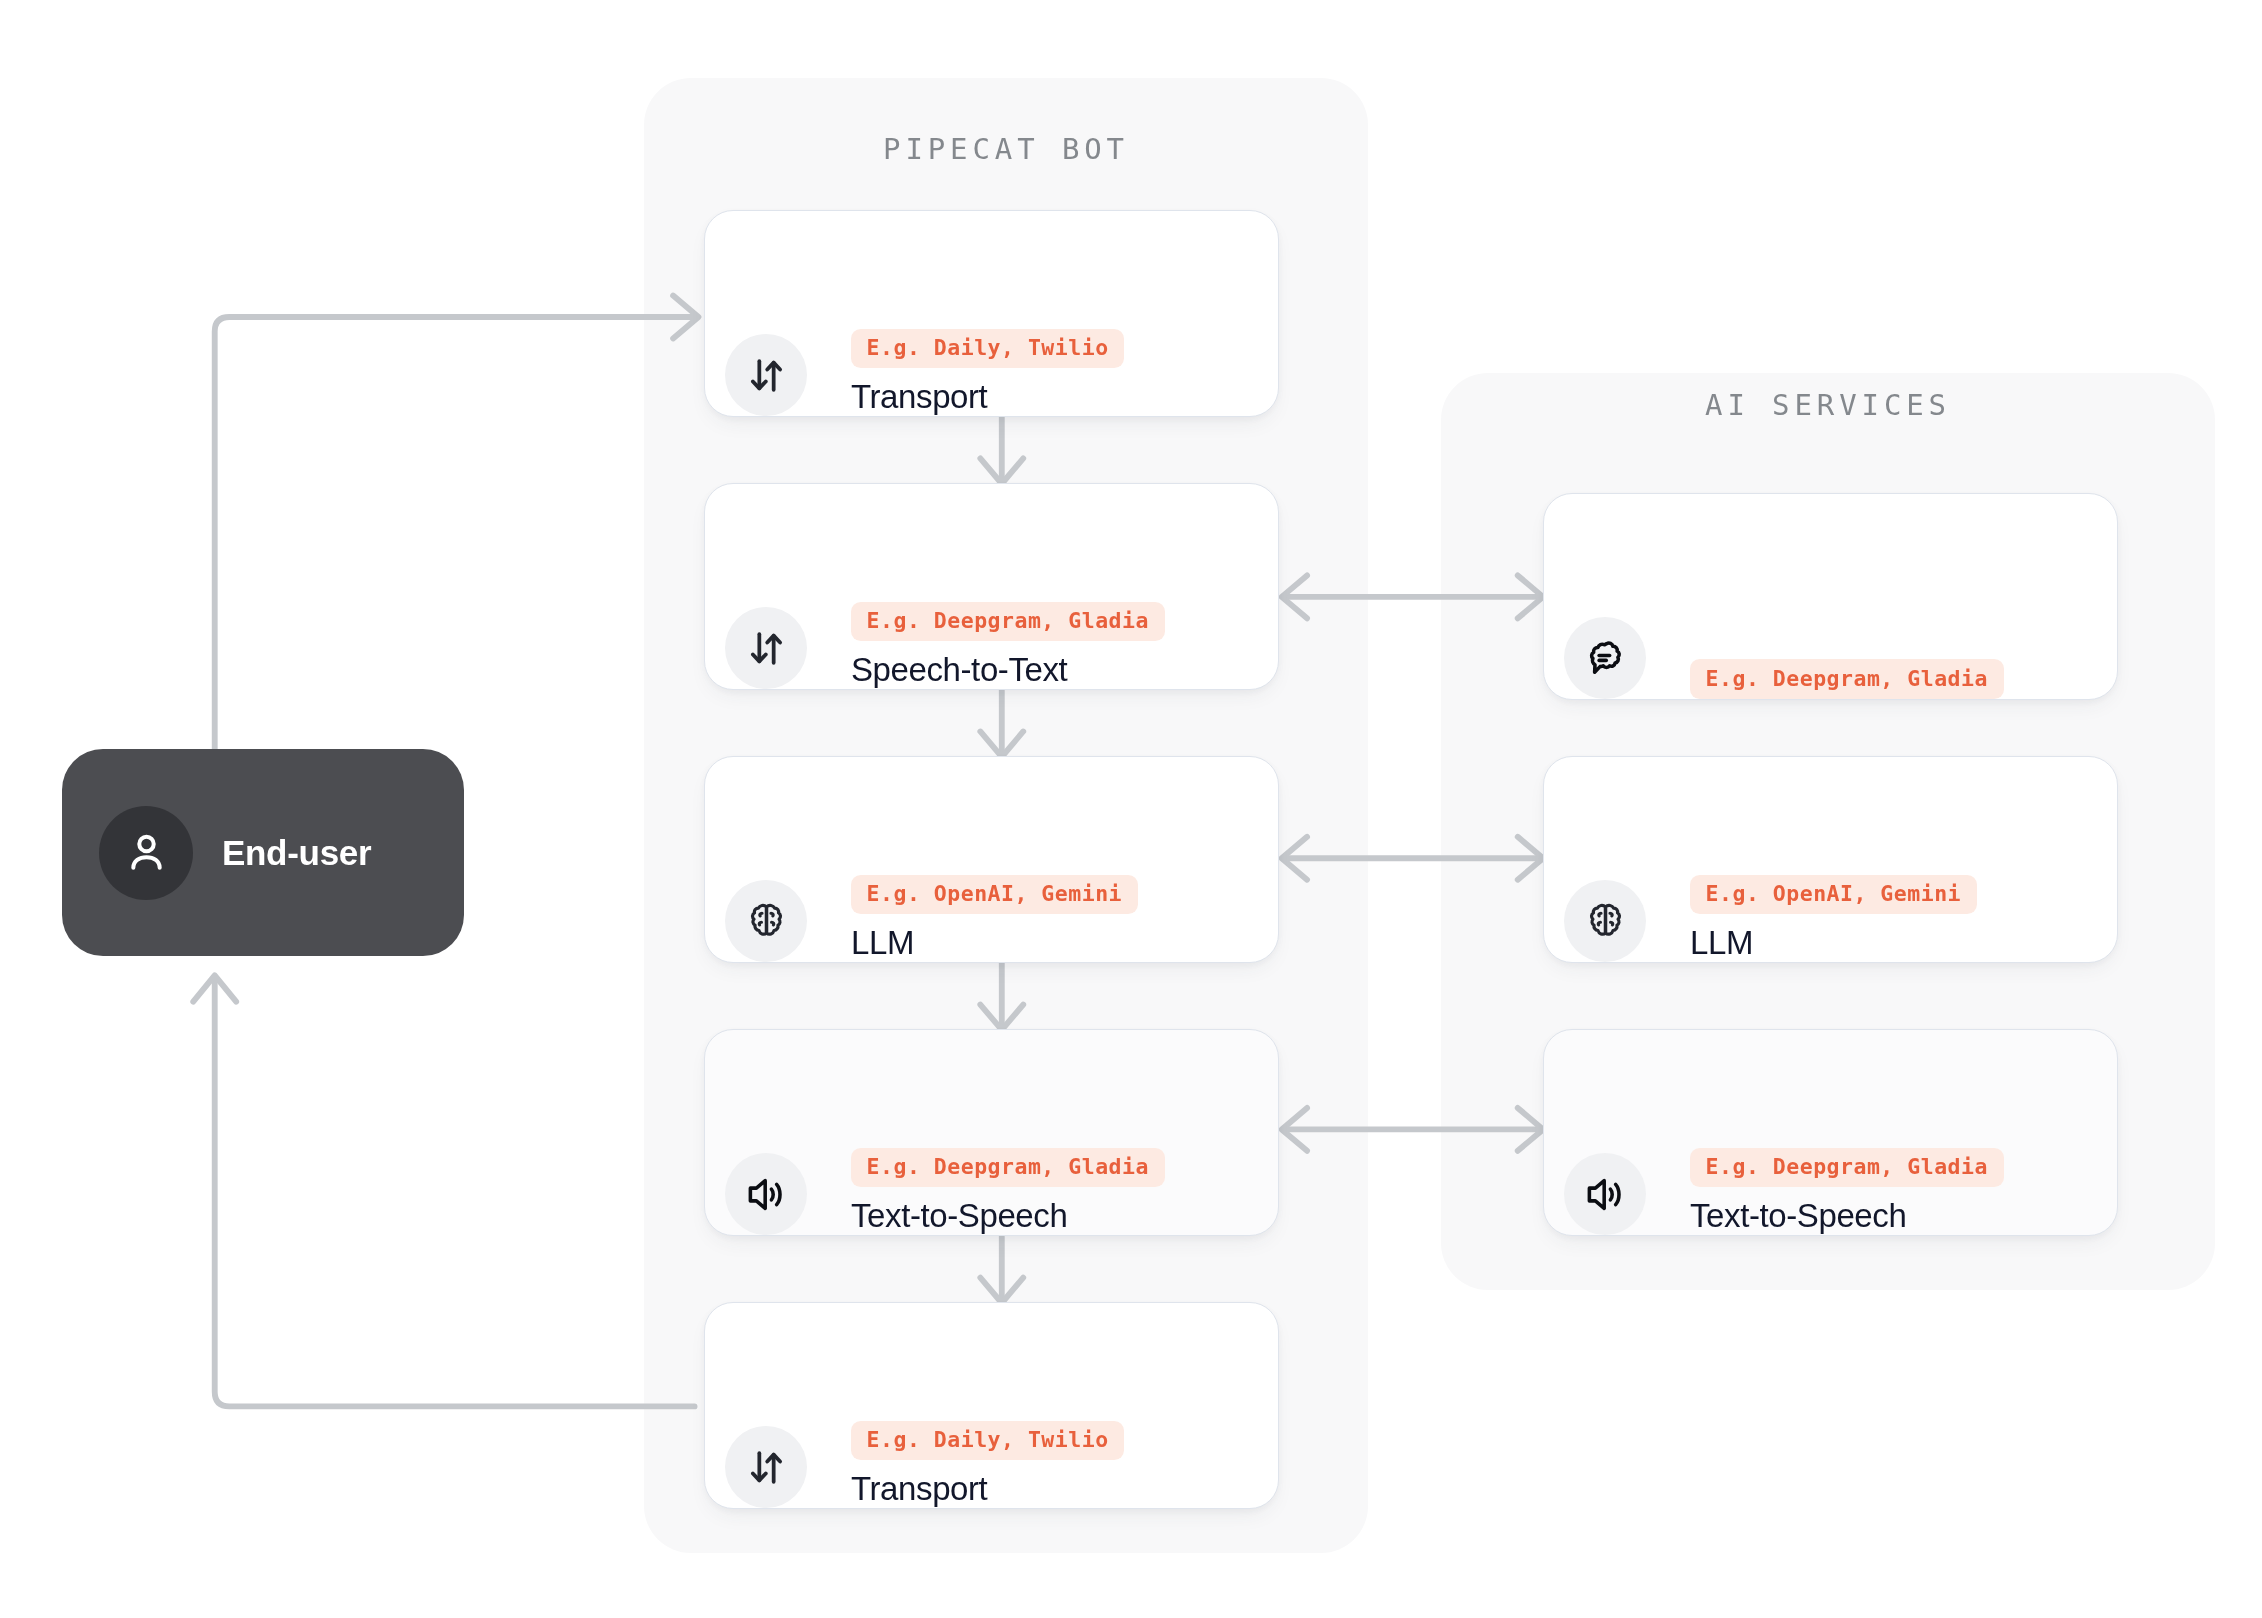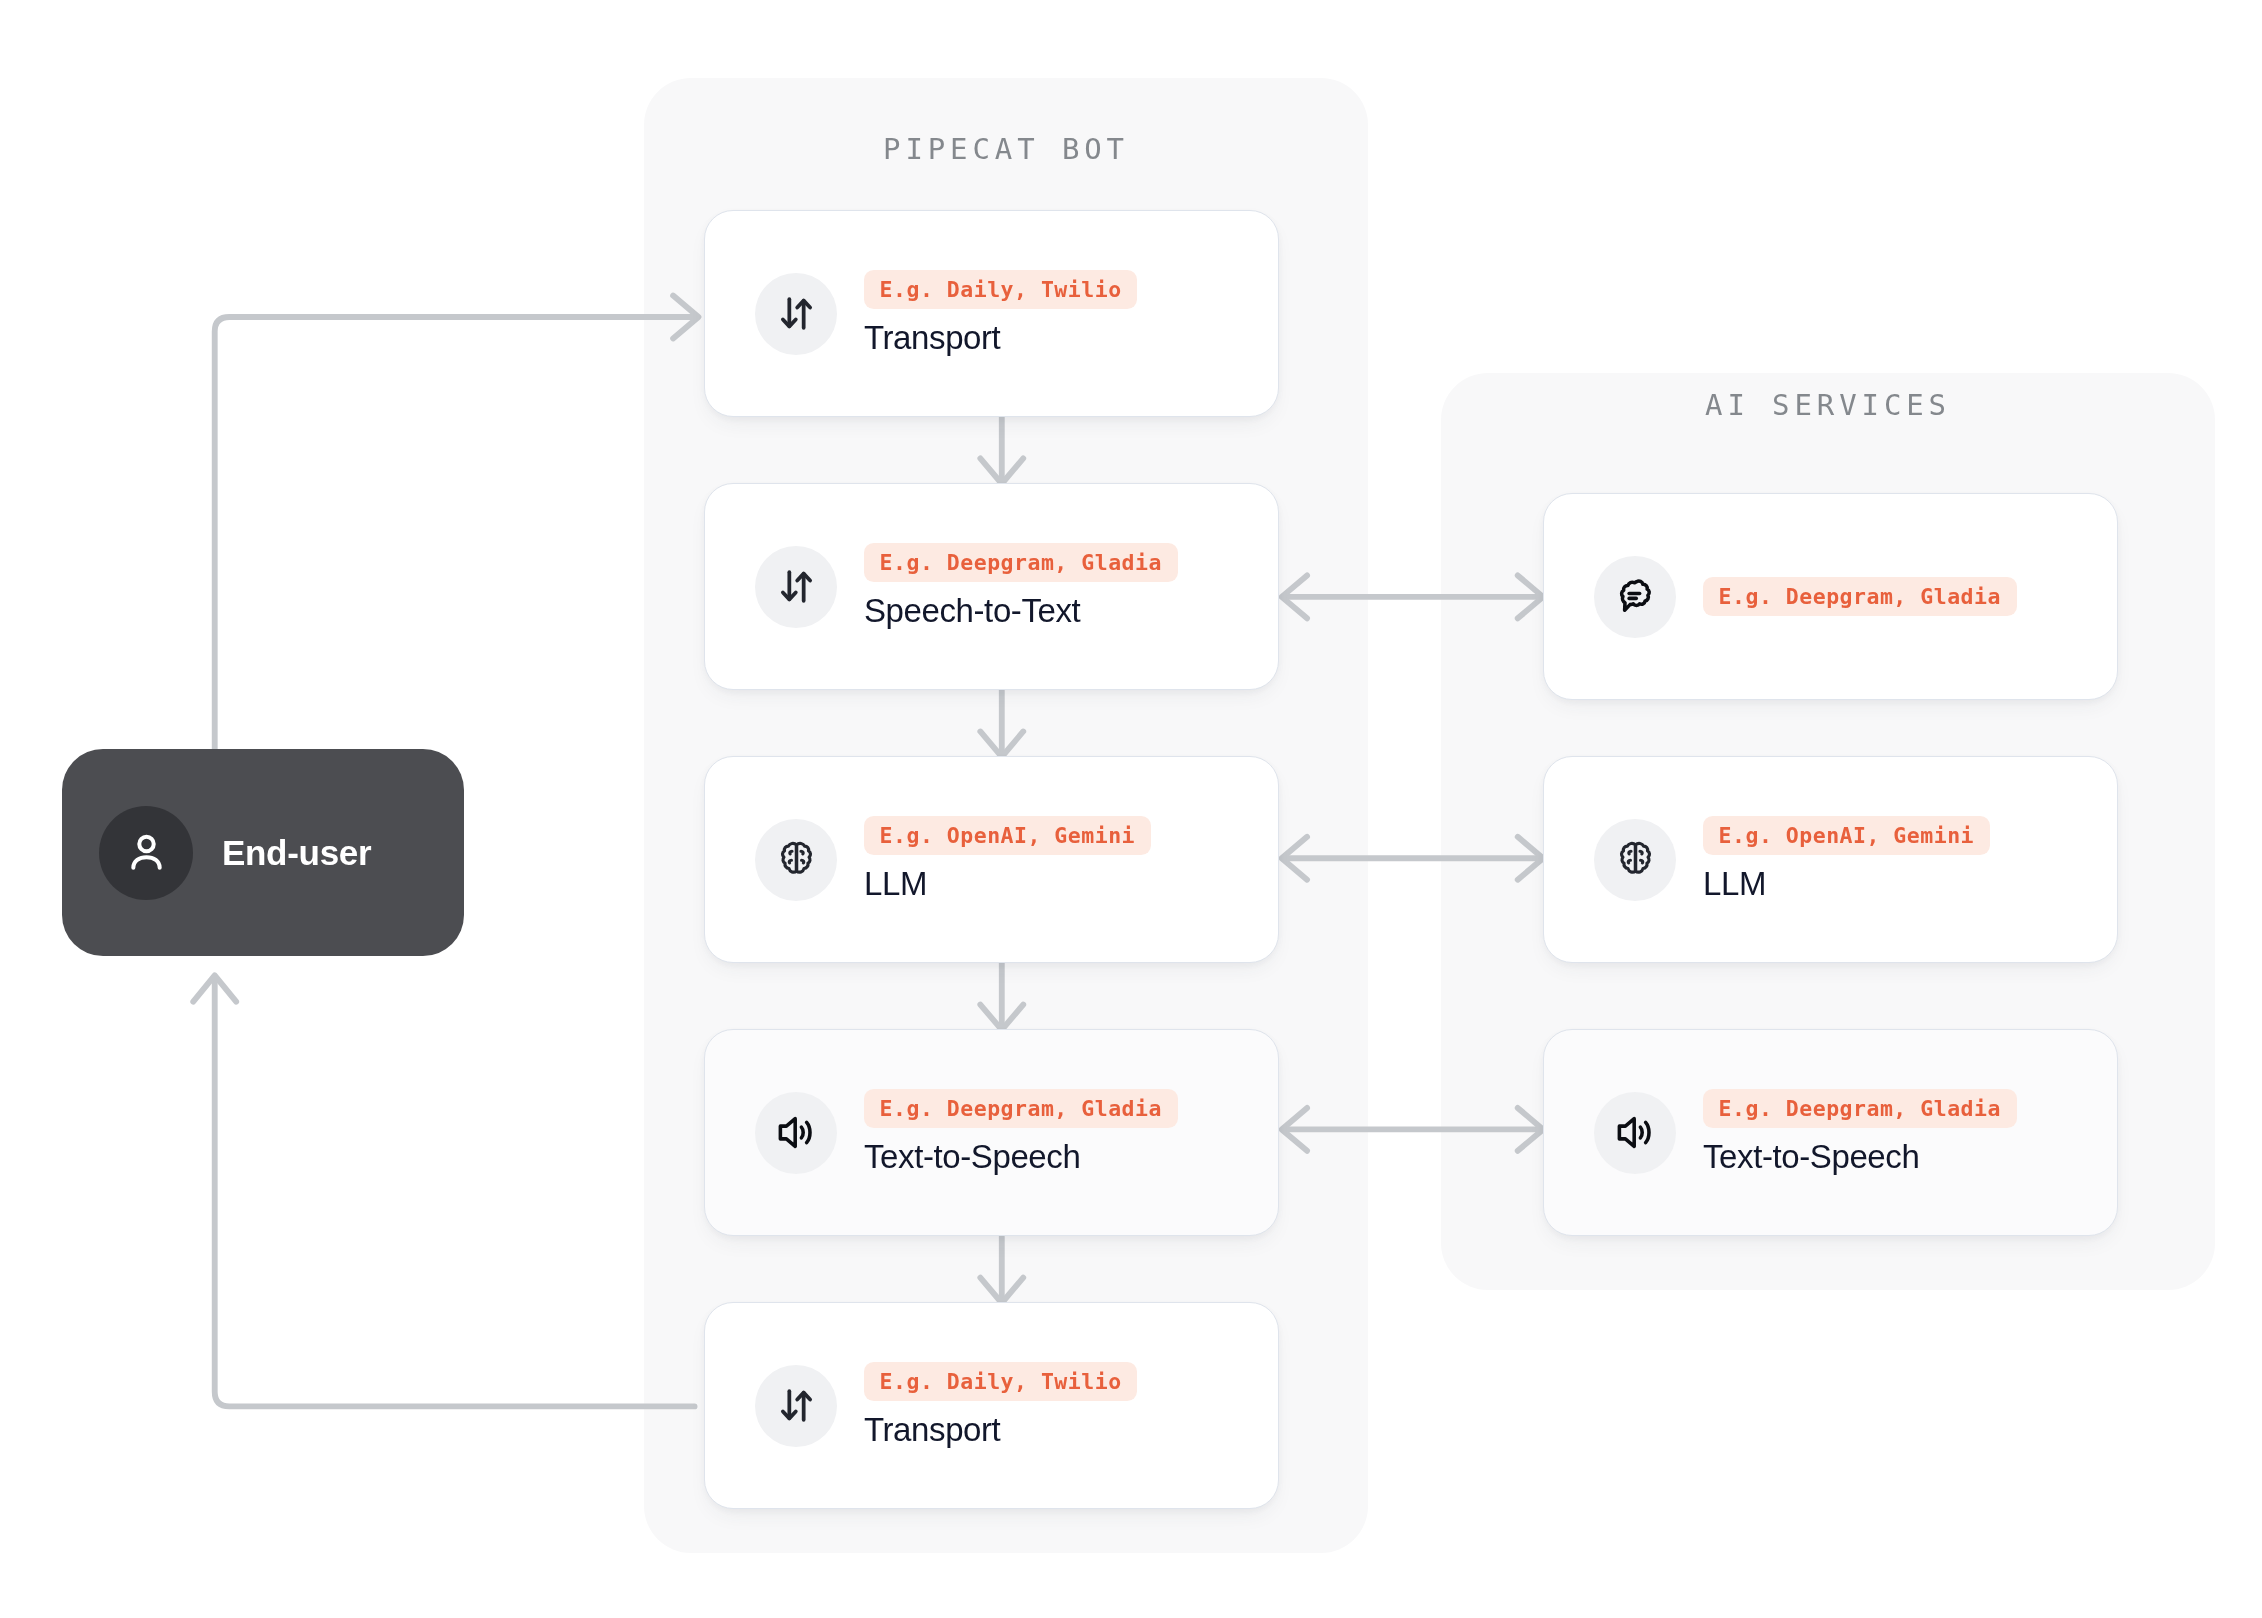--- a/index.html
+++ b/index.html
@@ -30,23 +30,23 @@
 
   
   .card {
     position: absolute;
     background: #ffffff;
     border: 1.5px solid #dfe4ec;
     border-radius: 29px;
     box-shadow: 0 9.8px 23.4px -9.8px rgba(45,55,72,0.10),
                 0 2px 5.9px rgba(45,55,72,0.04);
     display: flex;
-    align-items: center;
-    padding-left: 50px;
-    gap: 27px;
+    align-items: flex-end;
+    padding-left: 20px;
+    gap: 44px;
   }
   .card.muted { background: #fbfbfc; }
 
   .icon-circle {
     flex: 0 0 auto;
     width: 82px; height: 82px;
     border-radius: 50%;
     background: #f0f1f3;
     display: flex;
     align-items: center;

